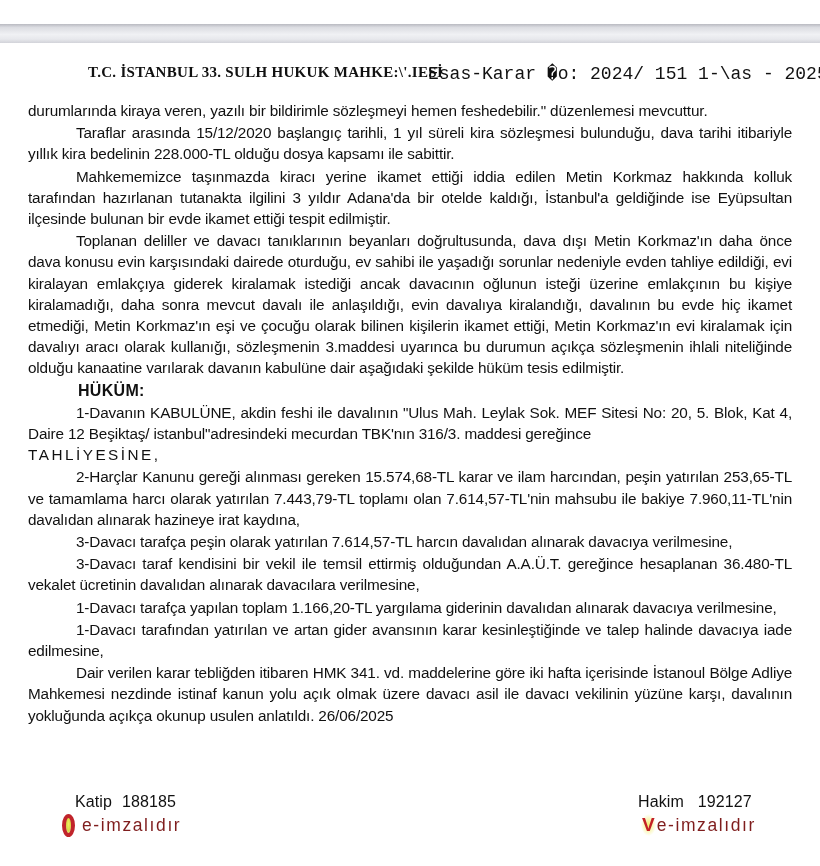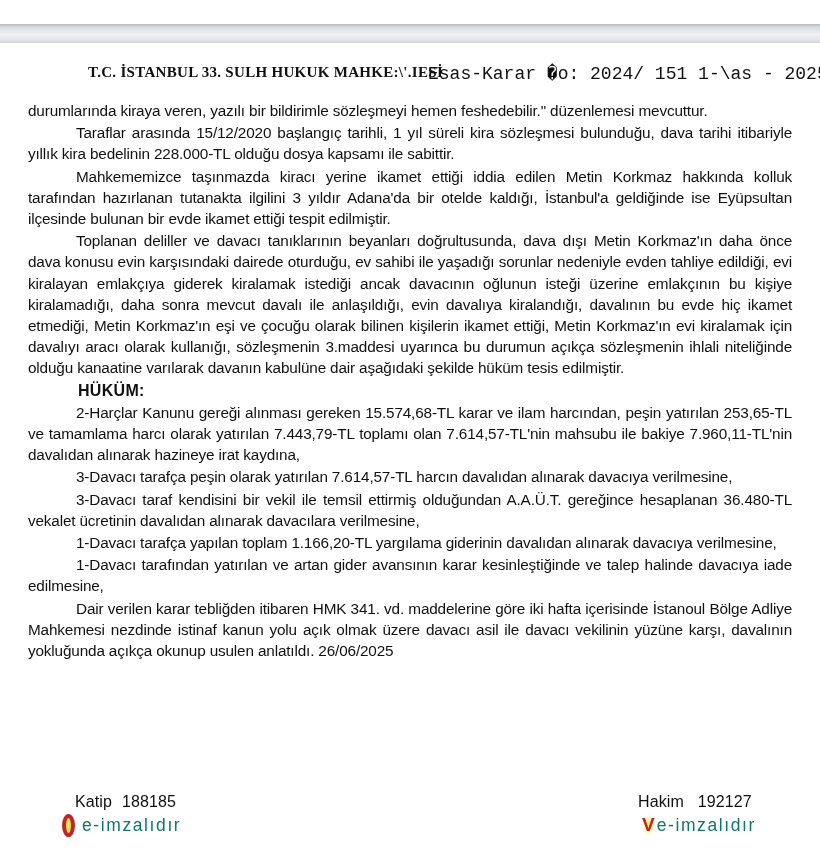--- a/index.html
+++ b/index.html
@@ -106,21 +106,21 @@
     display: inline-block;
     width: 13px;
     height: 23px;
     border: 4px solid #c0242b;
     border-radius: 50%;
     background: radial-gradient(ellipse at 50% 40%, #f2ef60 0%, #d8d943 55%, #f7f6e6 100%);
     margin-right: 7px;
     box-sizing: border-box;
   }
   .stamp-text {
-    color: #0f766e;
+    color: #7f1d1d;
     font-size: 17.5px;
     letter-spacing: 1.6px;
   }
   .v-mark {
     color: #c32126;
     font-weight: 700;
     font-size: 19px;
     background: radial-gradient(closest-side, #f4ef79 10%, rgba(244,239,121,0) 100%);
     padding: 0 1px;
     margin-right: 1px;
@@ -137,20 +137,21 @@
 </div>
 
 <div class="doc-body">
   <p class="para noindent">durumlarında kiraya veren, yazılı bir bildirimle sözleşmeyi hemen feshedebilir." düzenlemesi mevcuttur.</p>
   <p class="para">Taraflar arasında 15/12/2020 başlangıç tarihli, 1 yıl süreli kira sözleşmesi bulunduğu, dava tarihi itibariyle yıllık kira bedelinin 228.000-TL olduğu dosya kapsamı ile sabittir.</p>
   <p class="para">Mahkememizce taşınmazda kiracı yerine ikamet ettiği iddia edilen Metin Korkmaz hakkında kolluk tarafından hazırlanan tutanakta ilgilini 3 yıldır Adana'da bir otelde kaldığı, İstanbul'a geldiğinde ise Eyüpsultan ilçesinde bulunan bir evde ikamet ettiği tespit edilmiştir.</p>
   <p class="para">Toplanan deliller ve davacı tanıklarının beyanları doğrultusunda, dava dışı Metin Korkmaz'ın daha önce dava konusu evin karşısındaki dairede oturduğu, ev sahibi ile yaşadığı sorunlar nedeniyle evden tahliye edildiği, evi kiralayan emlakçıya giderek kiralamak istediği ancak davacının oğlunun isteği üzerine emlakçının bu kişiye kiralamadığı, daha sonra mevcut davalı ile anlaşıldığı, evin davalıya kiralandığı, davalının bu evde hiç ikamet etmediği, Metin Korkmaz'ın eşi ve çocuğu olarak bilinen kişilerin ikamet ettiği, Metin Korkmaz'ın evi kiralamak için davalıyı aracı olarak kullanığı, sözleşmenin 3.maddesi uyarınca bu durumun açıkça sözleşmenin ihlali niteliğinde olduğu kanaatine varılarak davanın kabulüne dair aşağıdaki şekilde hüküm tesis edilmiştir.</p>
 
   <p class="ruling-heading"><span class="hd">HÜKÜM:</span></p>
 
+  <p class="para"><span>1-Davanın KABULÜNE, akdin feshi ile davalının "Ulus Mah. Leylak Sok. MEF Sitesi No: 20, 5. Blok, Kat 4, Daire 12 Beşiktaş/ istanbul"adresindeki mecurdan TBK'nın 316/3. maddesi gereğince</span><span class="tail-word">TAHLİYESİNE,</span></p>
 
   <p class="para">2-Harçlar Kanunu gereği alınması gereken 15.574,68-TL karar ve ilam harcından, peşin yatırılan 253,65-TL ve tamamlama harcı olarak yatırılan 7.443,79-TL toplamı olan 7.614,57-TL'nin mahsubu ile bakiye 7.960,11-TL'nin davalıdan alınarak hazineye irat kaydına,</p>
   <p class="para">3-Davacı tarafça peşin olarak yatırılan 7.614,57-TL harcın davalıdan alınarak davacıya verilmesine,</p>
   <p class="para">3-Davacı taraf kendisini bir vekil ile temsil ettirmiş olduğundan A.A.Ü.T. gereğince hesaplanan 36.480-TL vekalet ücretinin davalıdan alınarak davacılara verilmesine,</p>
   <p class="para">1-Davacı tarafça yapılan toplam 1.166,20-TL yargılama giderinin davalıdan alınarak davacıya verilmesine,</p>
   <p class="para">1-Davacı tarafından yatırılan ve artan gider avansının karar kesinleştiğinde ve talep halinde davacıya iade edilmesine,</p>
 
   <p class="para">Dair verilen karar tebliğden itibaren HMK 341. vd. maddelerine göre iki hafta içerisinde İstanoul Bölge Adliye Mahkemesi nezdinde istinaf kanun yolu açık olmak üzere davacı asil ile davacı vekilinin yüzüne karşı, davalının yokluğunda açıkça okunup usulen anlatıldı. 26/06/2025</p>
 </div>
 

